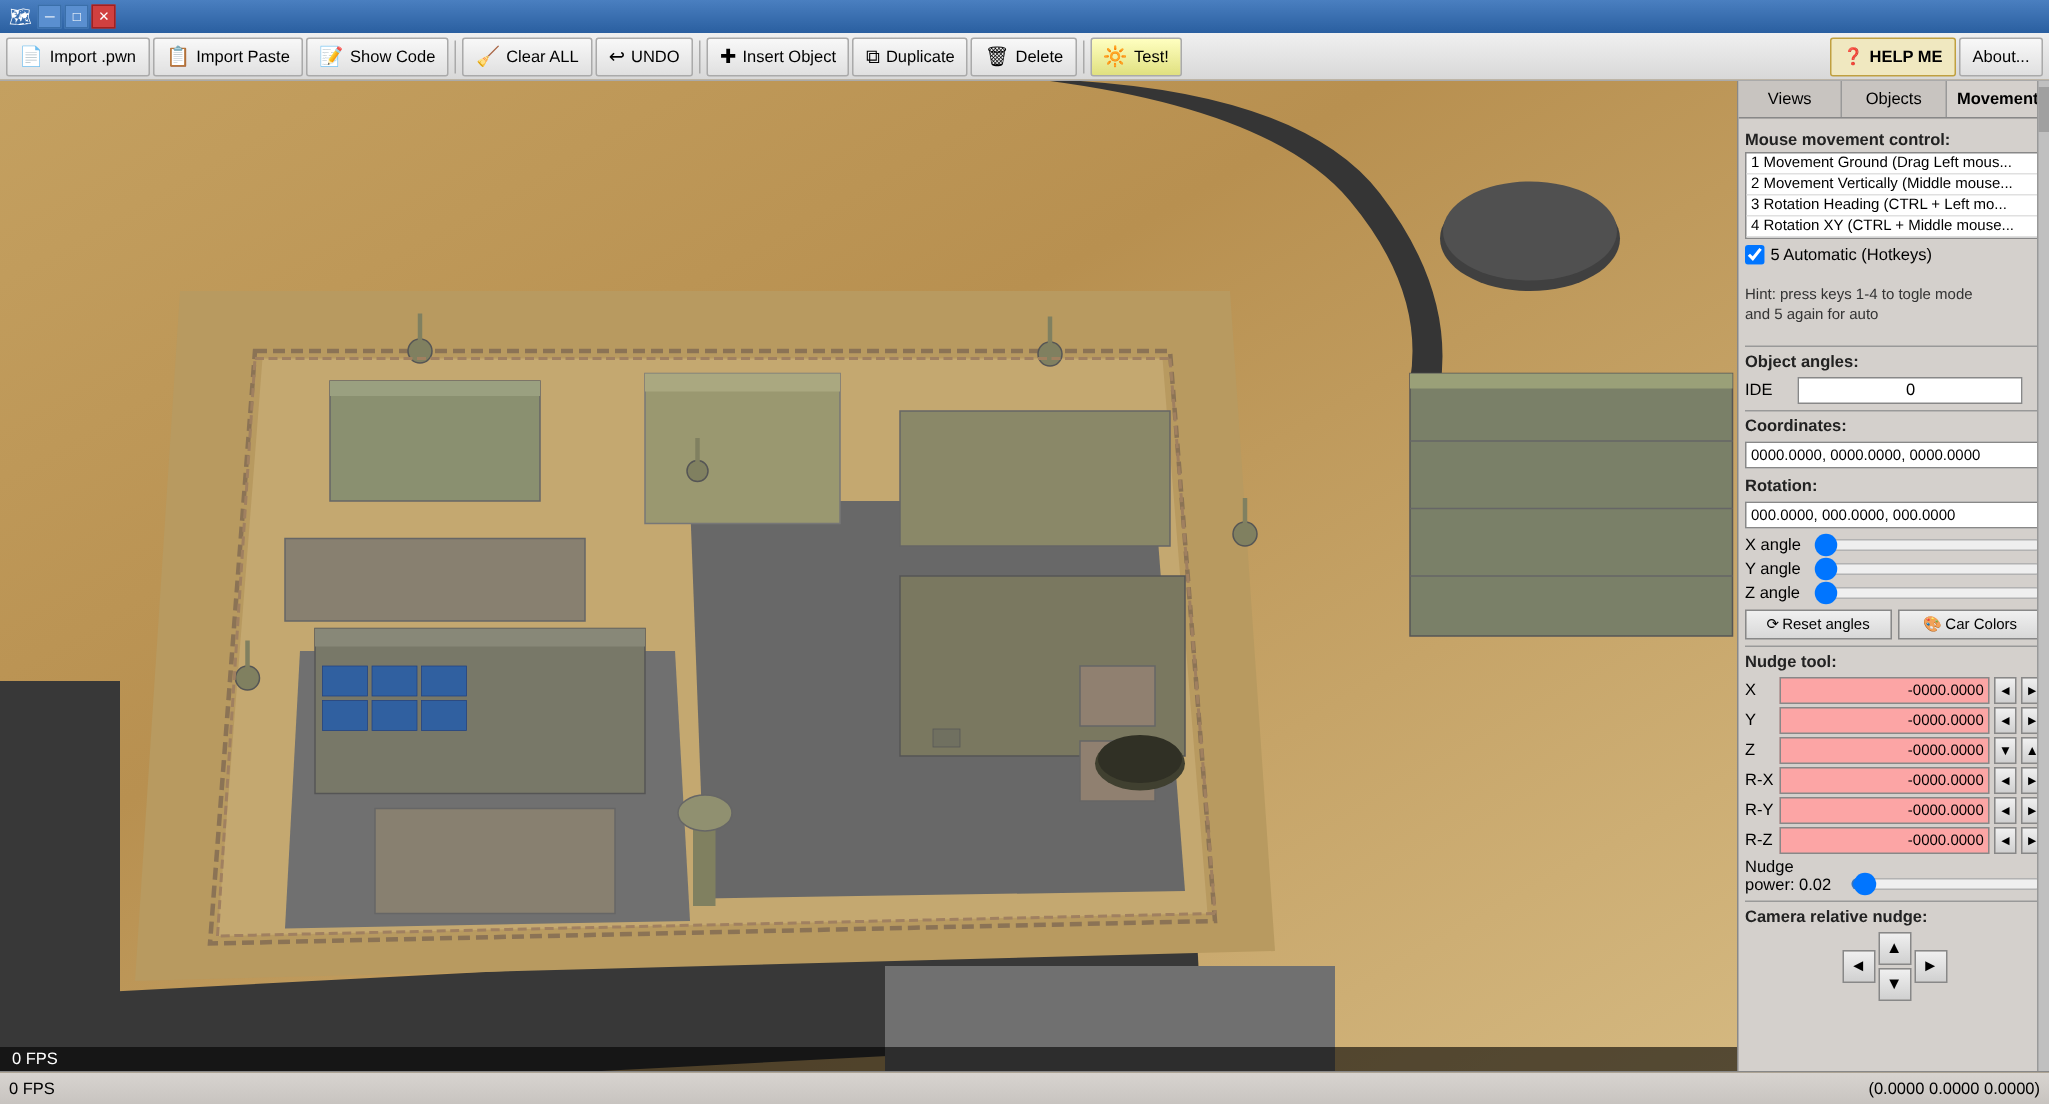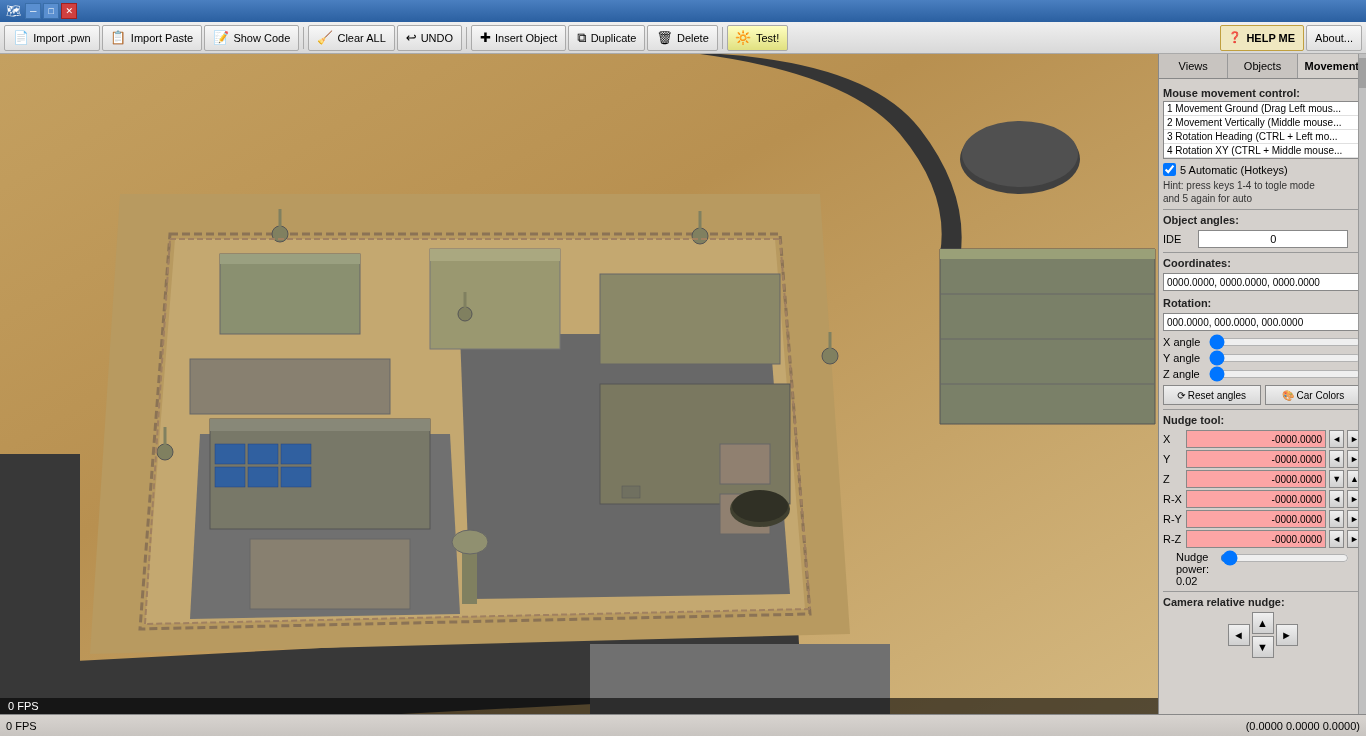--- a/index.html
+++ b/index.html
@@ -150,21 +150,21 @@
       display: flex;
       align-items: center;
       gap: 4px;
       margin: 3px 0;
       font-size: 11px;
     }
 
     .hint-text {
       font-size: 10px;
       color: #333;
-      margin: 3px 0;
+      margin: 14px 0;
       line-height: 1.3;
     }
 
     
     .obj-editor {
       margin-top: 4px;
     }
     .obj-editor-row {
       display: flex;
       align-items: center;
@@ -266,23 +266,23 @@
       background: linear-gradient(to bottom, #f0f0f0, #d0d0d0);
       border: 1px solid #888;
       cursor: pointer;
       display: flex; align-items: center; justify-content: center;
       font-size: 9px;
     }
 
     
     .nudge-power-row {
       display: flex;
-      align-items: flex-start;
+      align-items: flex-end;
       gap: 2px;
-      margin: 3px 13px;
+      margin: 3px 0;
       font-size: 11px;
     }
     .nudge-power-slider {
       flex: 1;
       height: 14px;
     }
 
     
     .camera-nudge {
       display: flex;

